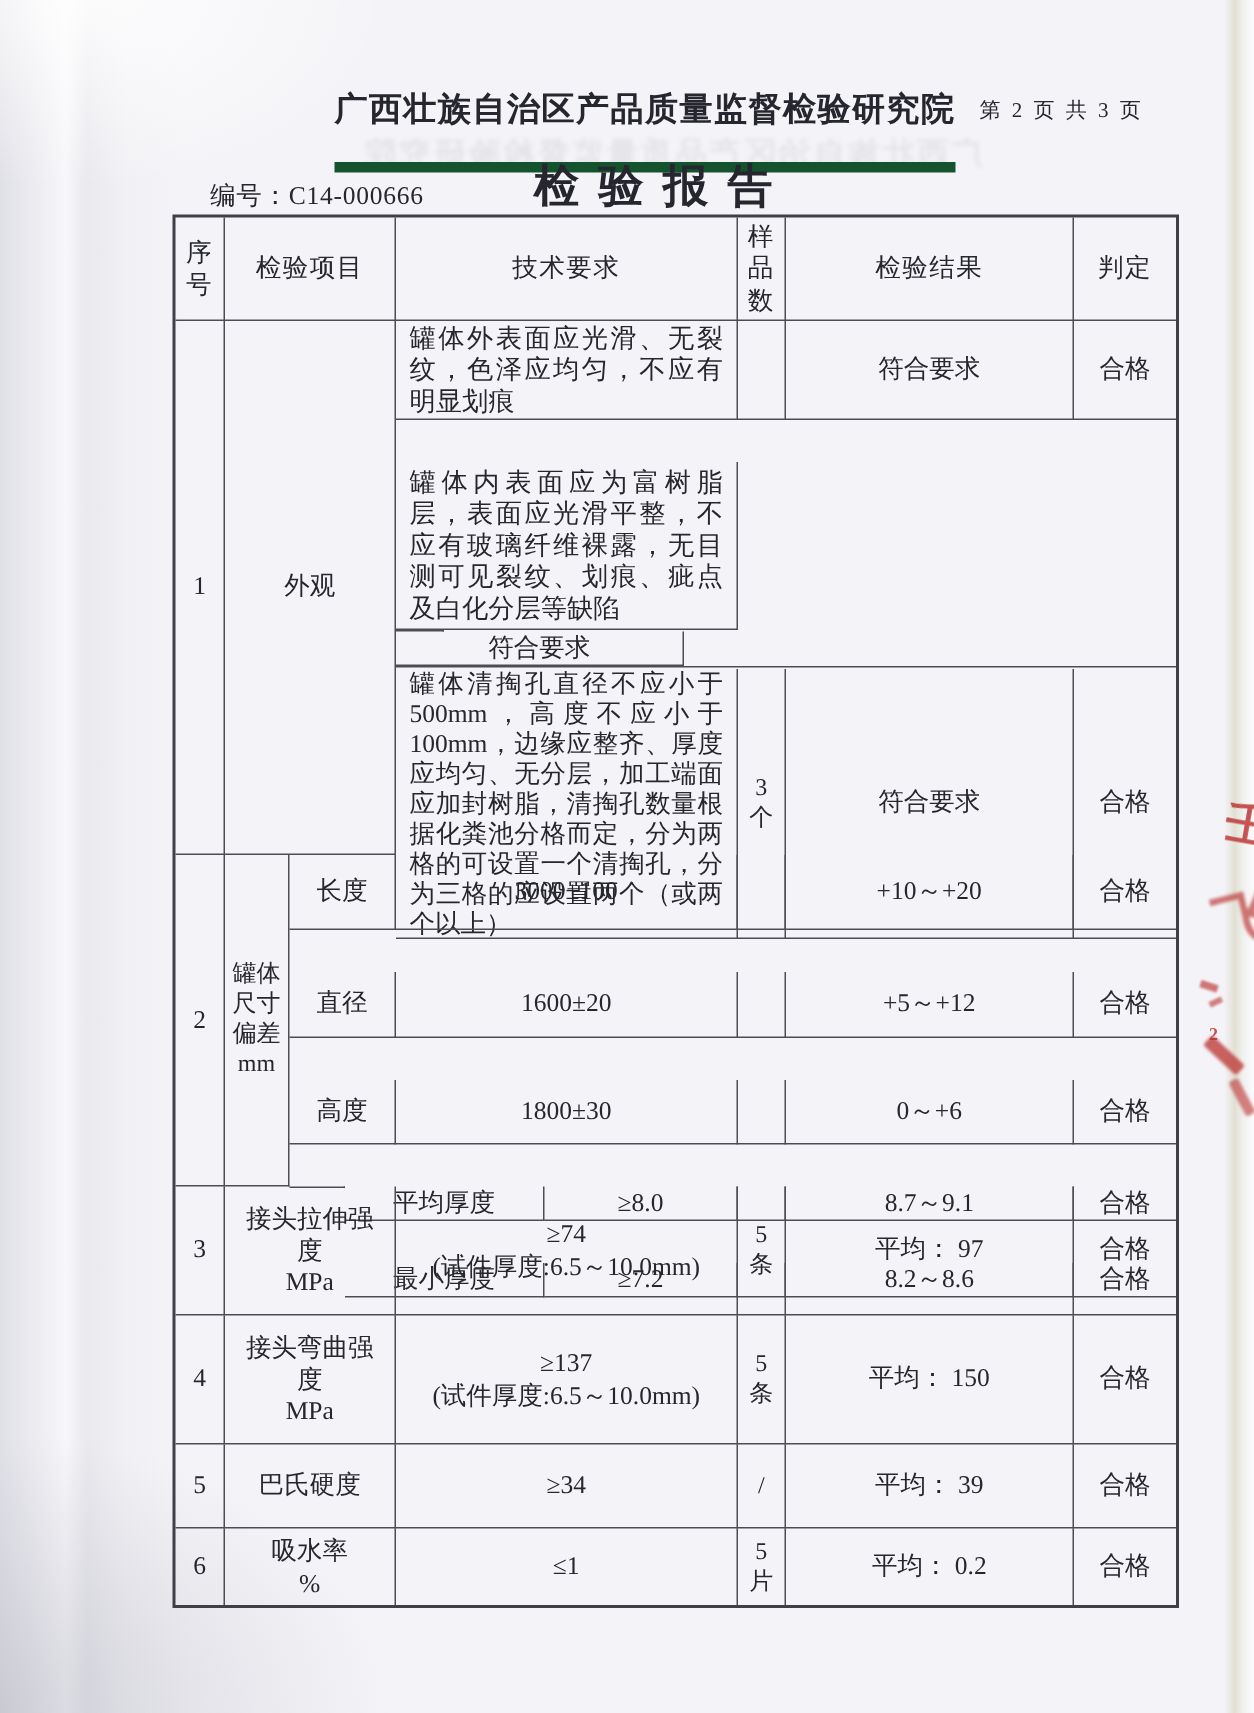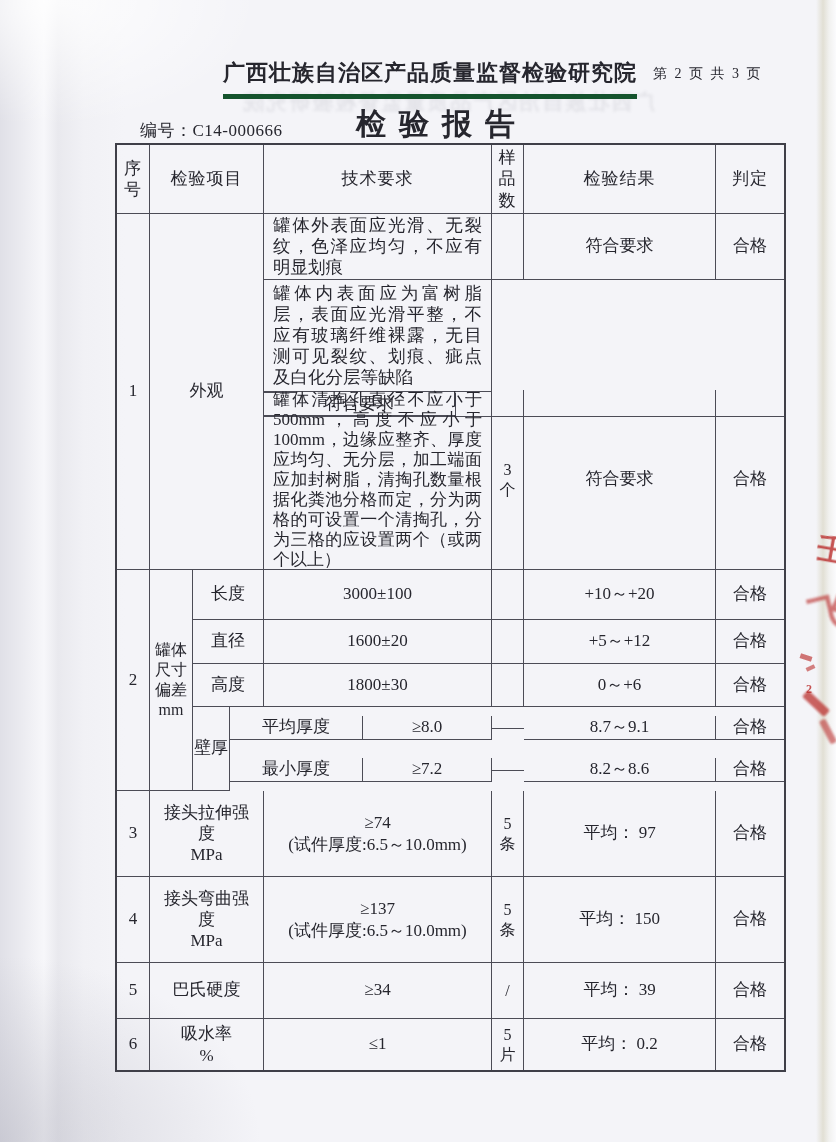--- a/index.html
+++ b/index.html
@@ -23,35 +23,35 @@
   }
   .ghost{
     position:absolute;top:88px;left:185px;width:470px;z-index:2;
     font-size:21px;font-weight:bold;letter-spacing:2px;color:#6a6a78;
     opacity:.12;filter:blur(1.4px);transform:scaleX(-1);
     white-space:nowrap;overflow:hidden;
   }
   .org{
     position:absolute;top:58px;left:223px;z-index:3;
     font-size:22px;font-weight:bold;letter-spacing:1px;
-    border-bottom:5px solid #14532d;padding-bottom:6px;white-space:nowrap;
+    border-bottom:7px solid #14532d;padding-bottom:20px;white-space:nowrap;
   }
   .pageinfo{position:absolute;top:65px;left:653px;z-index:3;font-size:14px;letter-spacing:2px;white-space:nowrap;}
   .rtitle{position:absolute;top:104px;left:356px;z-index:3;font-size:30px;font-weight:bold;letter-spacing:13px;white-space:nowrap;}
   .rno{position:absolute;top:119px;left:140px;z-index:3;font-size:17px;letter-spacing:.5px;}
 
   
   .rtable{
     position:absolute;left:115px;top:143px;width:667px;z-index:3;
     border:2px solid #3f3f48;display:flex;flex-direction:column;
     font-size:17px;line-height:1.3;background:transparent;
   }
   .rtable *{box-sizing:border-box;}
   .row{display:flex;flex-direction:row;width:100%;}
-  .col{display:flex;flex-direction:column;}
+  .col{display:flex;flex-direction:column;gap:28px;}
   .flex1{flex:1;min-width:0;min-height:0;}
   .c{
     border-right:1.5px solid #4c4c56;border-bottom:1.5px solid #4c4c56;
     display:flex;align-items:center;justify-content:center;
     text-align:center;white-space:pre-line;flex-shrink:0;overflow:hidden;
   }
   .last{border-right:none;flex:1;}
   .nb{border-bottom:none;}
   .w-seq{width:33px;}
   .w-item{width:114px;}
@@ -65,21 +65,21 @@
   .w-spec{width:129px;}
   .h-head{height:69px;}
   .h-1a{height:66px;}
   .h-1b{height:110px;flex-direction:column;}
   .h-1c{height:180px;}
   .h-s1{height:356px;}
   .h-s2{height:221px;}
   .h-d1{height:50px;justify-content:space-between;}
   .h-d2{height:44px;}
   .h-d3{height:43px;}
-  .h-w{height:42px;align-items:center;}
+  .h-w{height:42px;}
   .h-r3{height:86px;}
   .h-r4{height:86px;}
   .h-r5{height:56px;}
   .h-r6{height:51px;}
   .hd{font-size:17px;letter-spacing:1px;}
   .v{line-height:1.25;}
   .req{
     justify-content:flex-start;text-align:justify;text-align-last:left;
     padding:3px 9px;font-size:17.5px;line-height:21px;align-items:center;
   }

